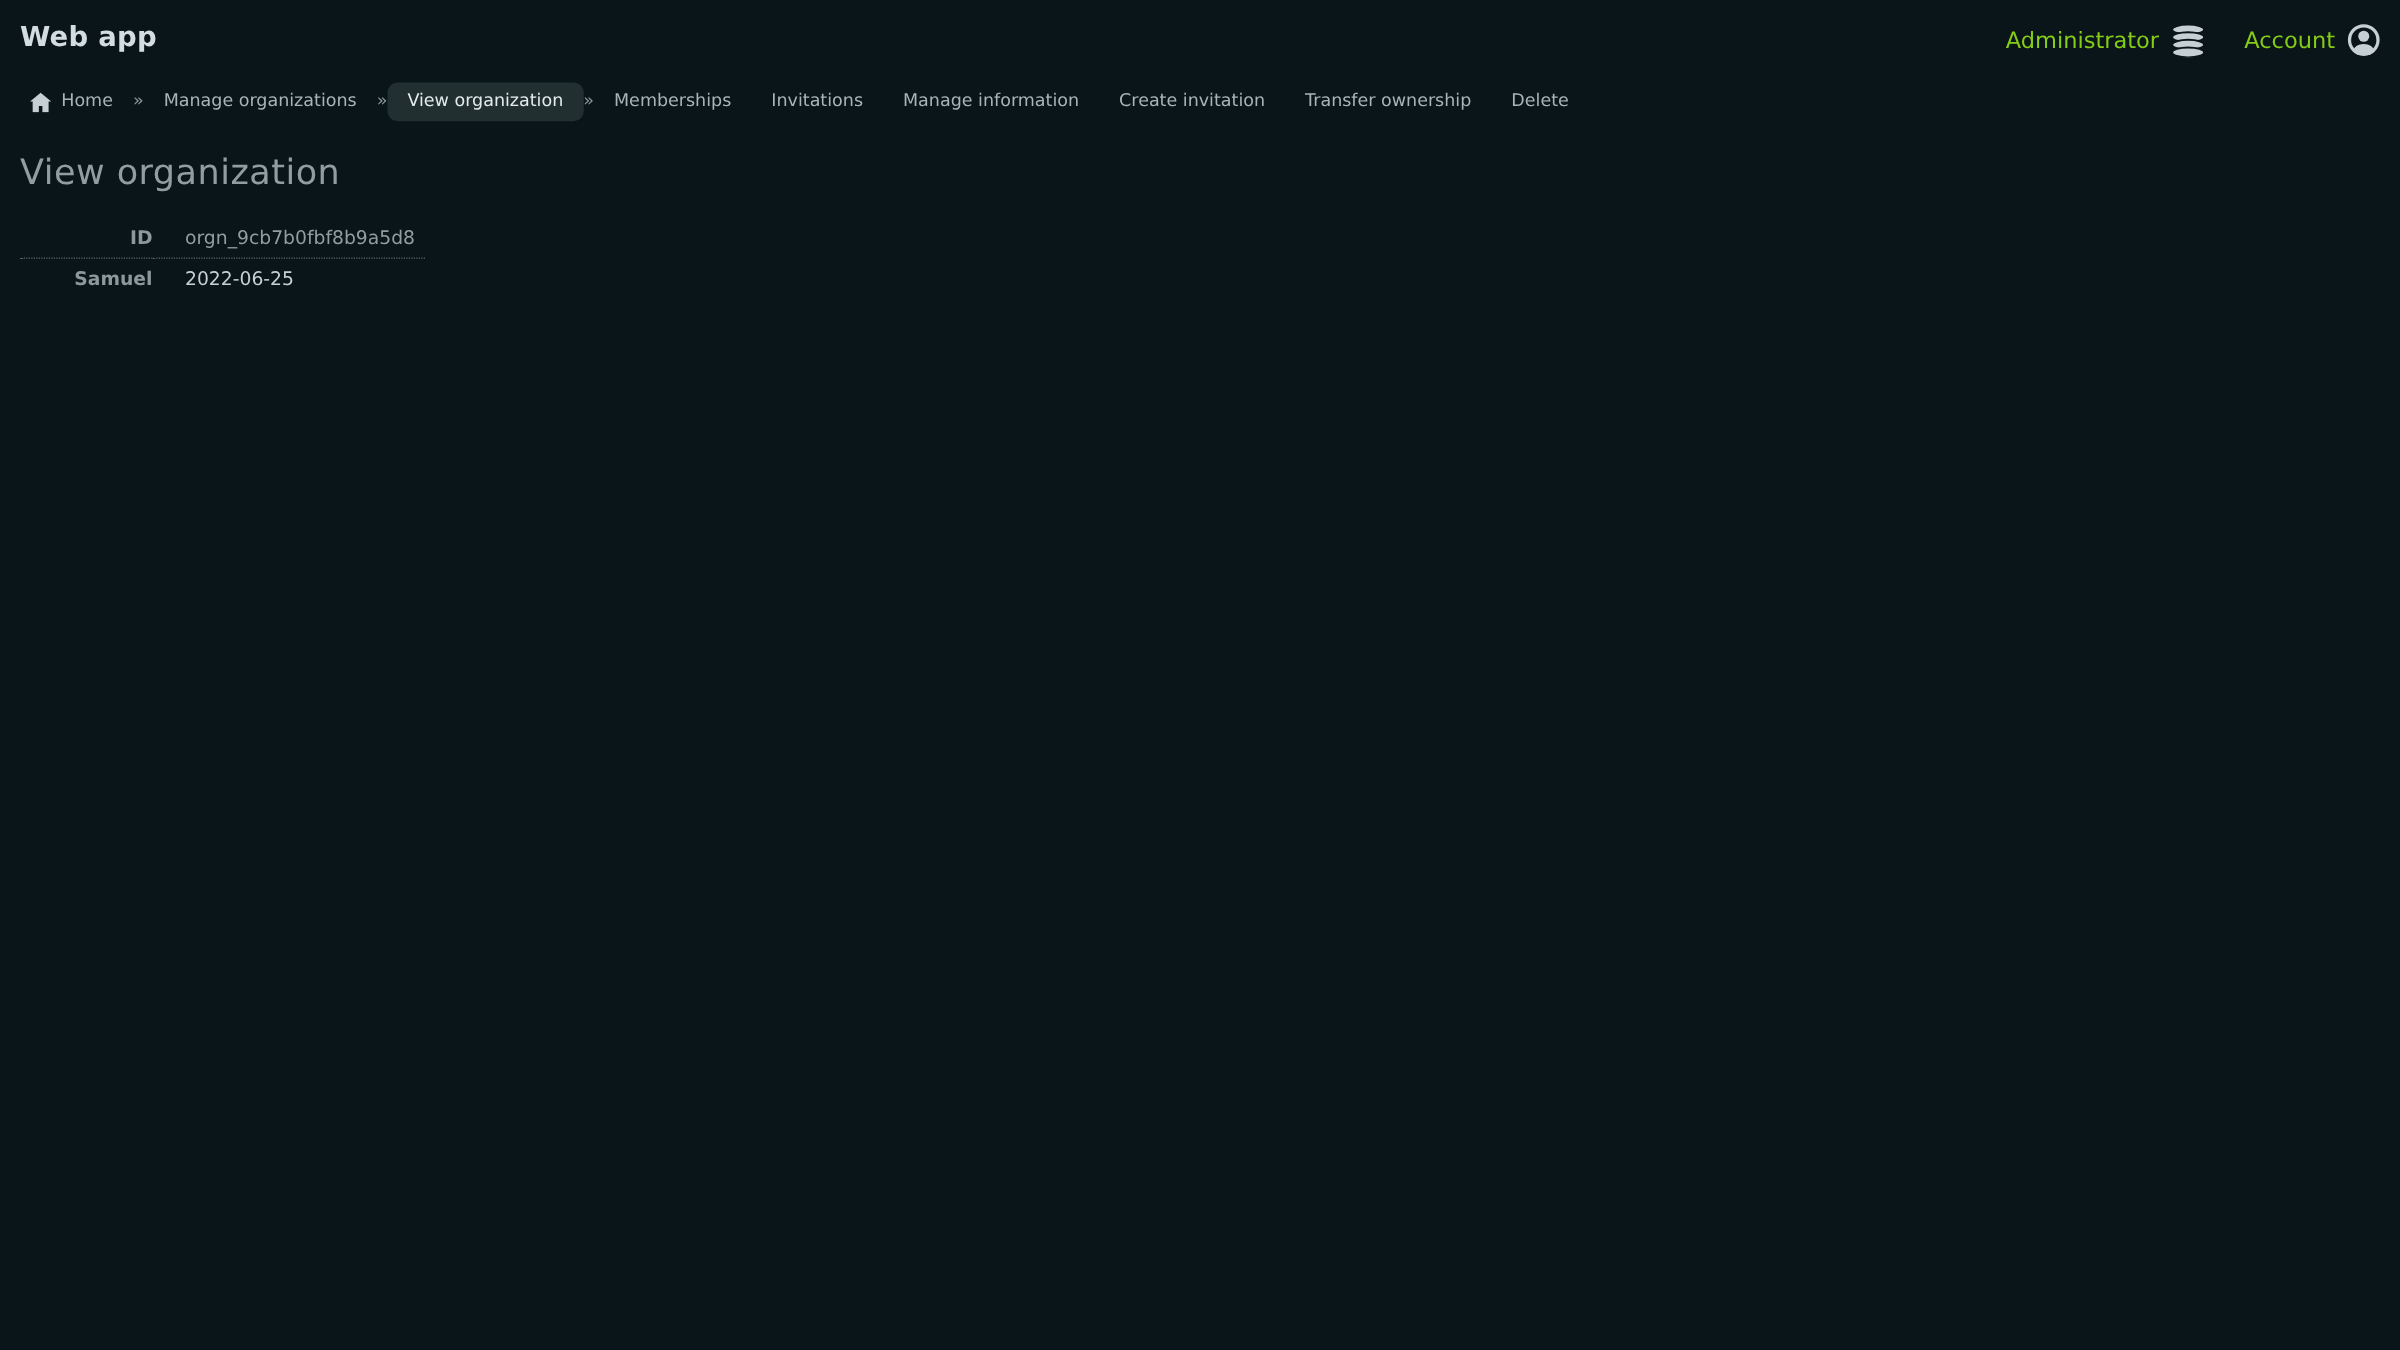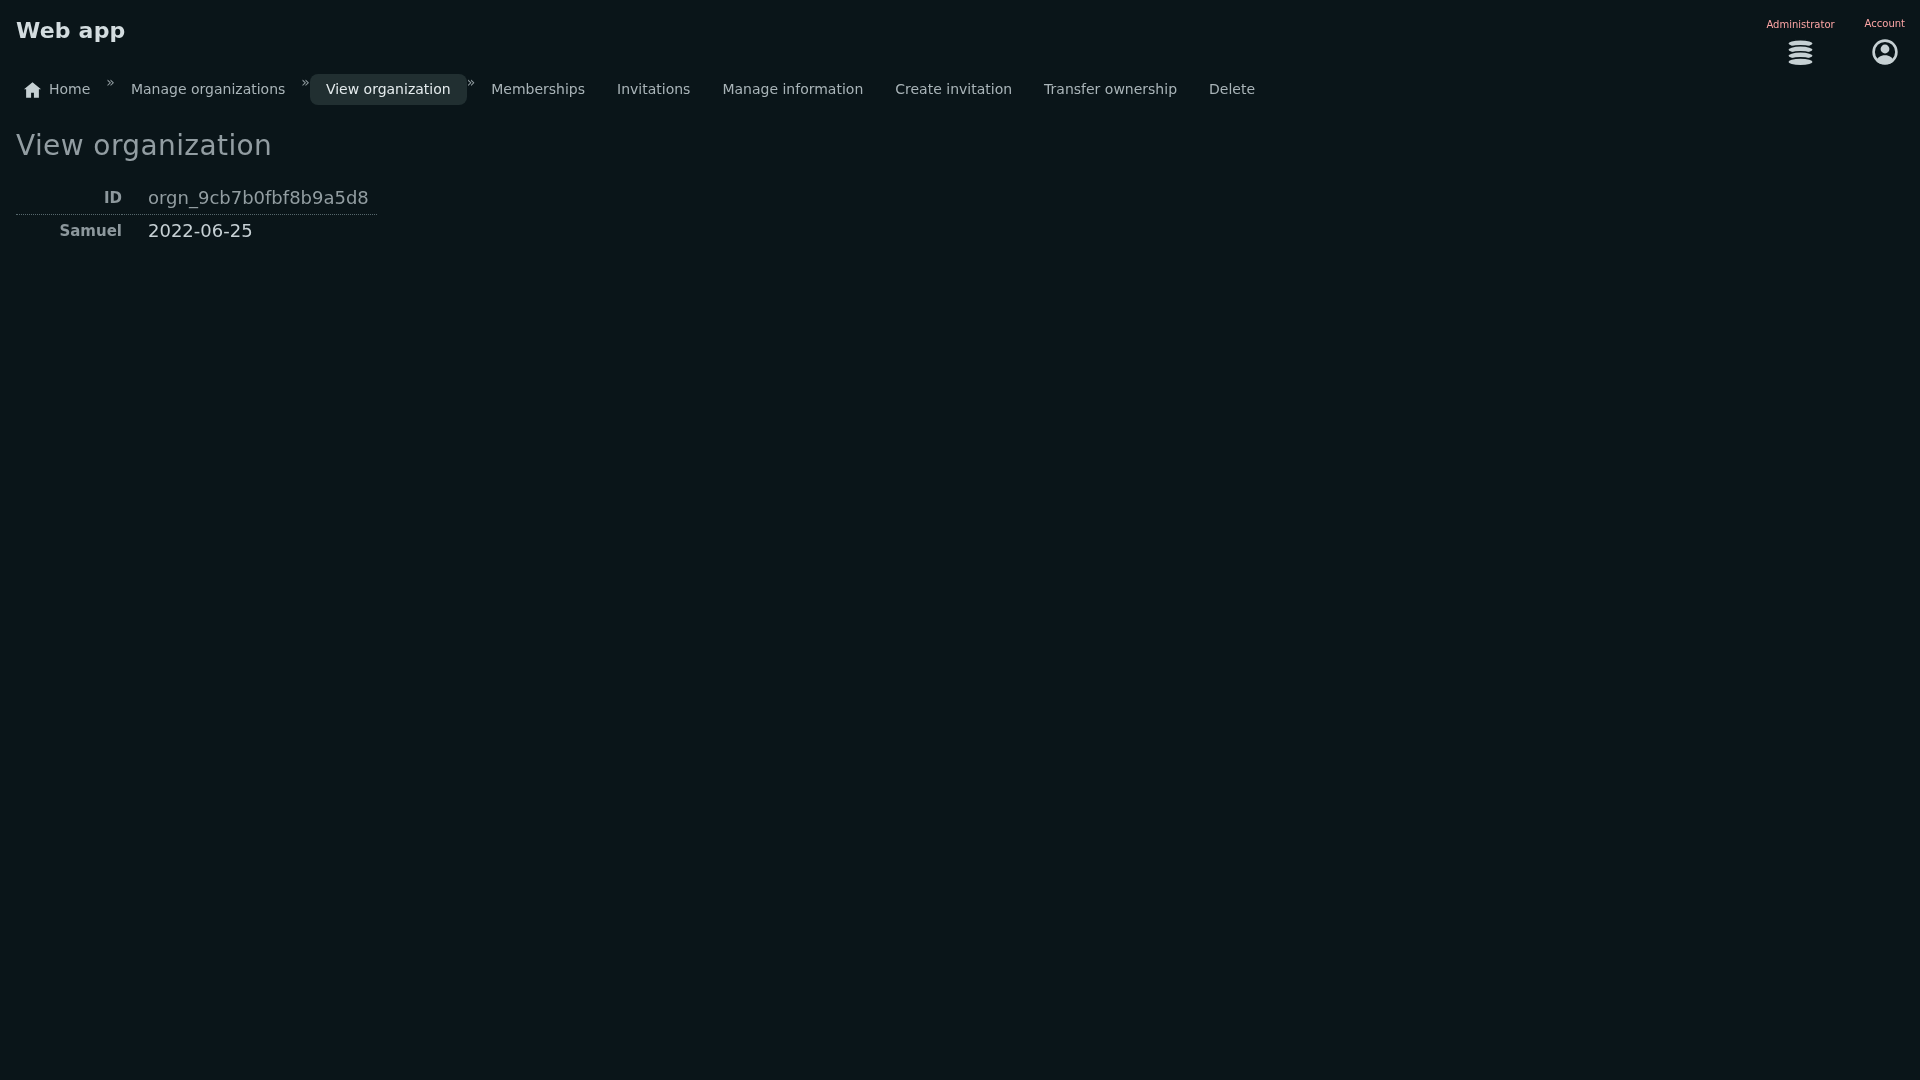--- a/index.html
+++ b/index.html
@@ -28,27 +28,27 @@
     display:flex;justify-content:space-between;align-items:flex-start;
     padding:18px 15px 0 16px;
   }
   .app-title{
     font-size:22px;font-weight:700;color:var(--text-bright);
     cursor:pointer;letter-spacing:.2px;
   }
   .topbar-right{display:flex;align-items:center;gap:30px;}
   .topbar-link{
     display:flex;align-items:center;gap:9px;
-    color:#fca5a5;font-size:10px;text-decoration:none;cursor:pointer;flex-direction:column;
+    color:#84cc16;font-size:18px;text-decoration:none;cursor:pointer;
   }
   .topbar-link svg{display:block;}
   
   .breadcrumb{
-    display:flex;
-    margin-top:8px;padding:0 8px;
+    display:flex;align-items:center;
+    margin-top:20px;padding:0 8px;
     font-size:14px;color:var(--text-nav);
   }
   .crumb{
     display:flex;align-items:center;gap:8px;
     padding:7px 16px;border-radius:8px;
     color:var(--text-nav);text-decoration:none;cursor:pointer;
     line-height:17px;white-space:nowrap;
   }
   .crumb.active{background:var(--pill-bg);color:var(--text-pill);}
   .crumb svg{display:block;flex:0 0 auto;}
@@ -63,21 +63,21 @@
   table.details{
     margin-top:22px;border-collapse:collapse;
   }
   table.details th{
     width:106px;text-align:right;vertical-align:middle;
     font-size:15px;font-weight:700;color:var(--text-label);
     padding:6px 0;line-height:20px;white-space:nowrap;
   }
   table.details td{
     min-width:194px;text-align:left;vertical-align:middle;
-    font-size:18px;color:var(--text-value);
+    font-size:15px;color:var(--text-value);
     padding:6px 8px 6px 26px;line-height:20px;white-space:nowrap;
   }
   table.details tr:not(:last-child) th,
   table.details tr:not(:last-child) td{
     border-bottom:1px dotted var(--border-dotted);
   }
   table.details td.muted{color:var(--text-muted);}
 </style>
 </head>
 <body>

